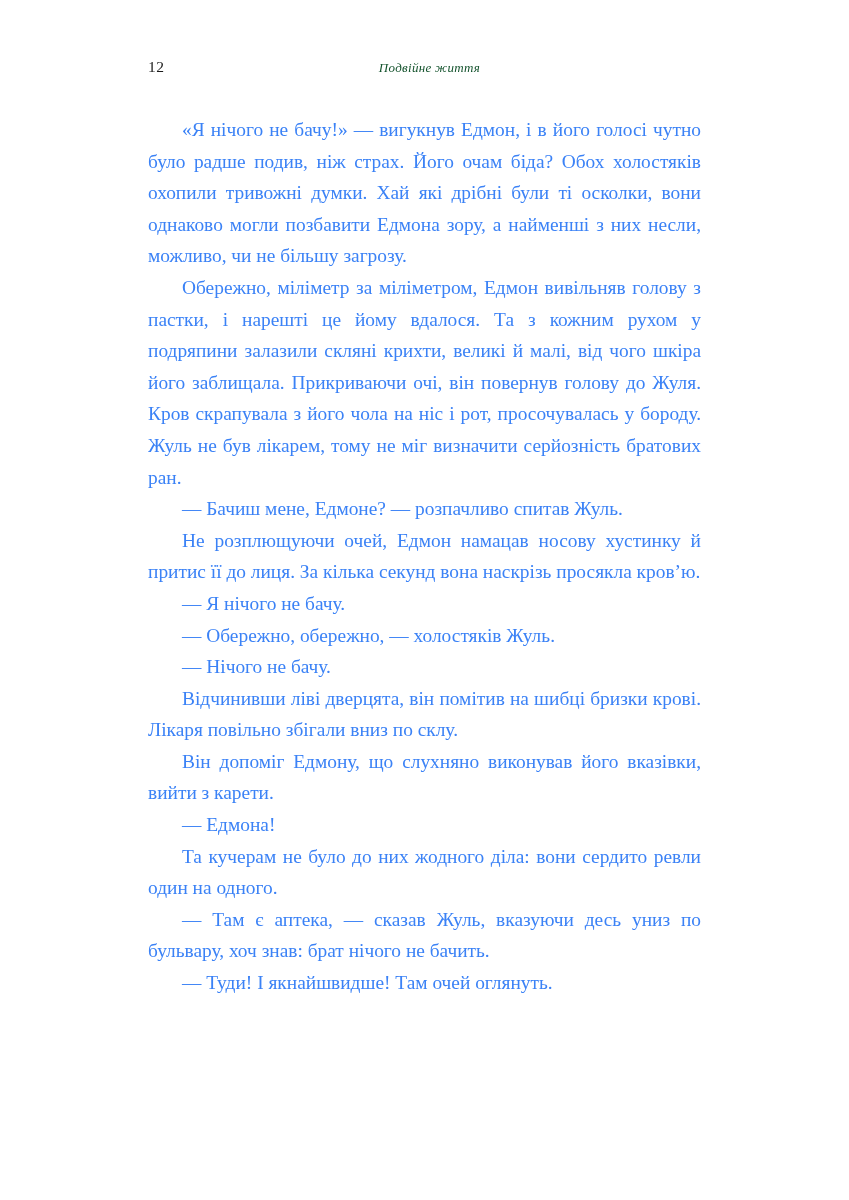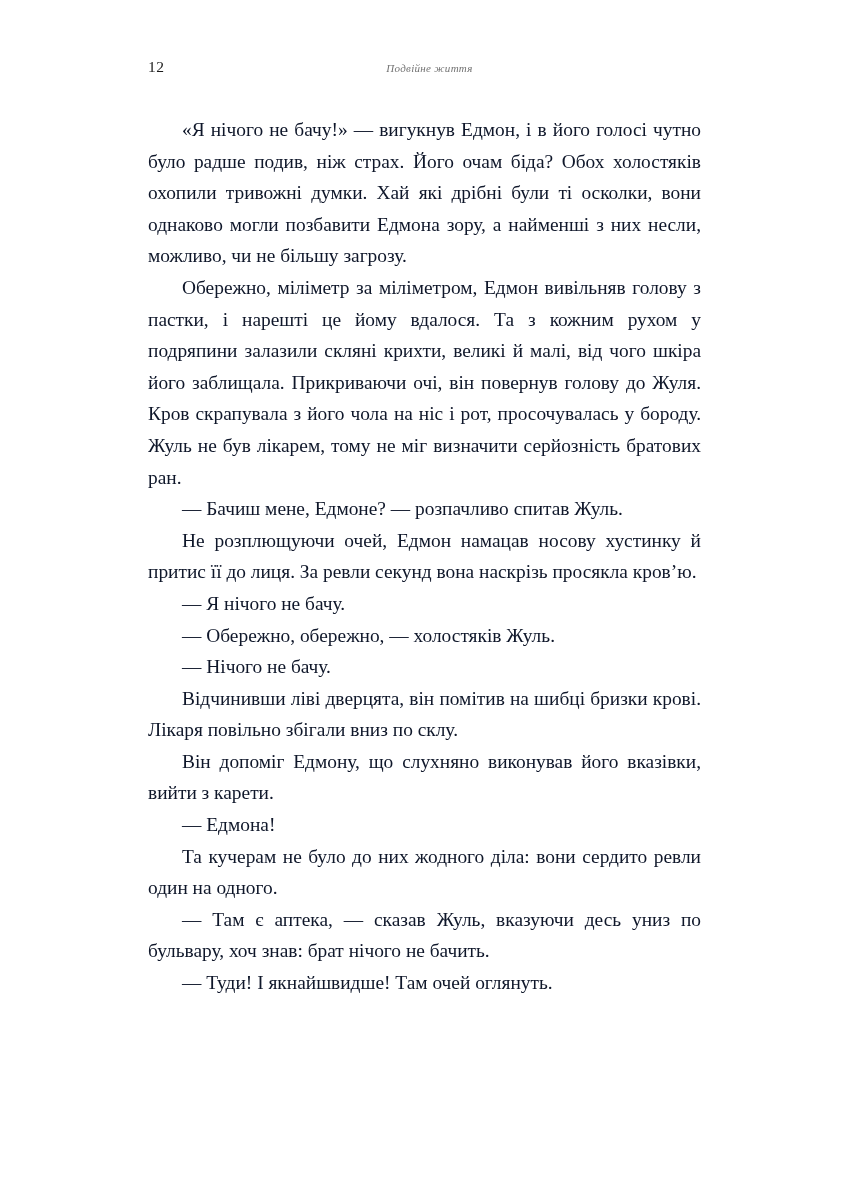--- a/index.html
+++ b/index.html
@@ -31,53 +31,53 @@
     font-size: 15.5px;
     letter-spacing: 0.4px;
     color: #1a1a1a;
     width: 120px;
     flex: none;
   }
   .book-title {
     flex: 1;
     text-align: center;
     font-style: italic;
-    font-size: 11px;
+    font-size: 13px;
     letter-spacing: 0.3px;
-    color: #737373;
+    color: #14532d;
     padding-right: 110px;
   }
   .body-text {
     font-size: 19.4px;
     line-height: 31.6px;
     text-align: justify;
     text-justify: inter-word;
     hyphens: manual;
-    color: #0f172a;
+    color: #3b82f6;
   }
   .body-text p {
     margin: 0;
     text-indent: 34px;
   }
 </style>
 </head>
 <body>
 
 <div class="page">
 
   <div class="running-head">
     <div class="folio">12</div>
     <div class="book-title">Подвійне життя</div>
   </div>
 
   <div class="body-text">
     <p>«Я нічого не бачу!» — вигукнув Едмон, і в його голосі чутно було радше подив, ніж страх. Його очам біда? Обох холостяків охопили тривожні думки. Хай які дрібні були ті осколки, вони однаково могли позбавити Едмона зору, а найменші з них несли, можливо, чи не більшу загрозу.</p>
     <p>Обережно, міліметр за міліметром, Едмон вивільняв голову з пастки, і нарешті це йому вдалося. Та з кожним рухом у подряпини залазили скляні крихти, великі й малі, від чого шкіра його заблищала. Прикриваючи очі, він повернув голову до Жуля. Кров скрапувала з його чола на ніс і рот, просочувалась у бороду. Жуль не був лікарем, тому не міг визначити серйозність братових ран.</p>
     <p>— Бачиш мене, Едмоне? — розпачливо спитав Жуль.</p>
-    <p>Не розплющуючи очей, Едмон намацав носову хустинку й притис її до лиця. За ревли секунд вона наскрізь просякла кров’ю.</p>
+    <p>Не розплющуючи очей, Едмон намацав носову хустинку й притис її до лиця. За кілька секунд вона наскрізь просякла кров’ю.</p>
     <p>— Я нічого не бачу.</p>
     <p>— Обережно, обережно, — холостяків Жуль.</p>
     <p>— Нічого не бачу.</p>
     <p>Відчинивши ліві дверцята, він помітив на шибці бризки крові. Лікаря повільно збігали вниз по склу.</p>
     <p>Він допоміг Едмону, що слухняно виконував його вказівки, вийти з карети.</p>
     <p>— Едмона!</p>
     <p>Та кучерам не було до них жодного діла: вони сердито ревли один на одного.</p>
     <p>— Там є аптека, — сказав Жуль, вказуючи десь униз по бульвару, хоч знав: брат нічого не бачить.</p>
     <p>— Туди! І якнайшвидше! Там очей оглянуть.</p>
   </div>

